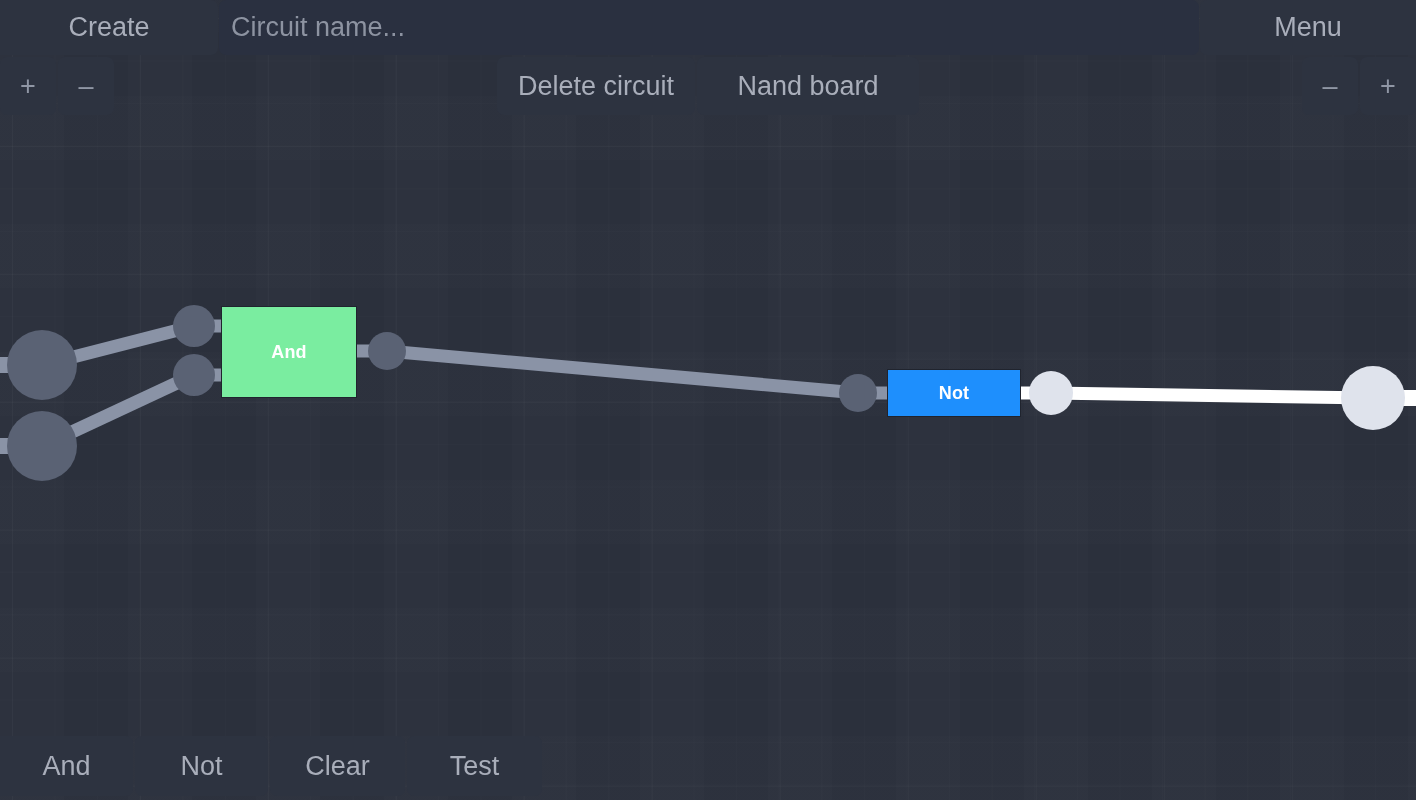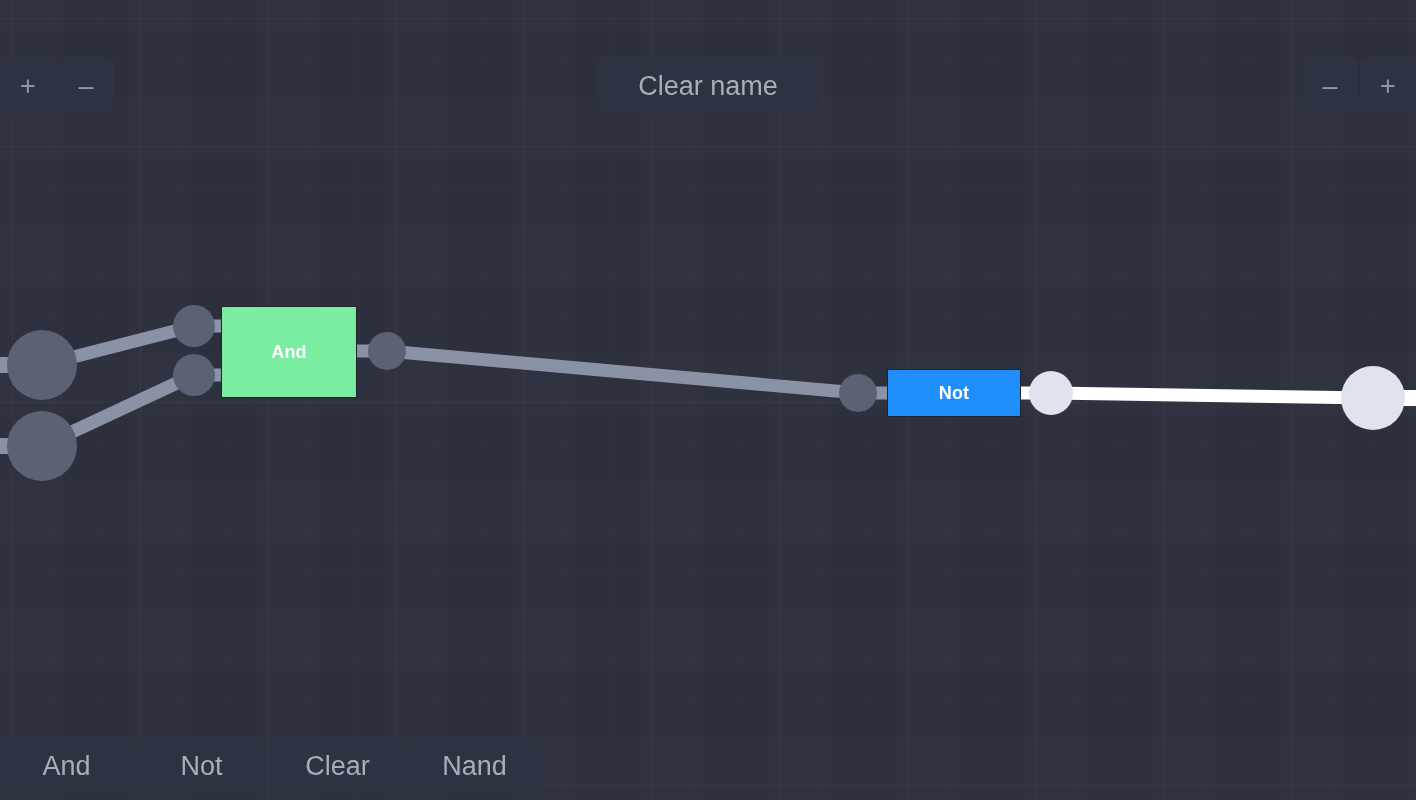--- a/index.html
+++ b/index.html
@@ -199,41 +199,49 @@
       <div class="port" style="left: 194px; top: 326px; width: 42px; height: 42px;"></div>
       <div class="port" style="left: 194px; top: 375px; width: 42px; height: 42px;"></div>
       <div class="port" style="left: 387px; top: 351px; width: 38px; height: 38px;"></div>
       <div class="port" style="left: 858px; top: 393px; width: 38px; height: 38px;"></div>
       <div class="port on" style="left: 1051px; top: 393px; width: 44px; height: 44px;"></div>
       <div class="port on" style="left: 1373px; top: 398px; width: 64px; height: 64px;"></div>
       <div class="gate" style="left: 289px; top: 352px; width: 136px; height: 92px; background: rgb(122, 237, 160);">And</div>
       <div class="gate" style="left: 954px; top: 393px; width: 134px; height: 48px; background: rgb(30, 143, 253);">Not</div>
     </div>
 
+  <div class="topbar" id="topbar-row1">
+    <button class="btn" id="create-button">Create</button>
+
+    <input id="circuit-name-input" type="text" placeholder="Circuit name..." style="">
+
+    <button class="btn" id="menu-button">Menu</button>
+  </div>
 
   <div class="topbar" id="topbar-row2">
     <div class="row2-group">
       <button class="btn zoom-btn" id="zoom-in-left">+</button>
       <button class="btn zoom-btn" id="zoom-out-left">–</button>
     </div>
 
     <div class="spacer"></div>
 
     <div class="row2-group">
-      <button class="btn" id="clear-board-button">Clear name</button>
+      <button class="btn" id="delete-circuit-button">Delete circuit</button>
+      <button class="btn" id="clear-board-button">Nand board</button>
     </div>
 
     <div class="spacer"></div>
 
     <div class="row2-group">
       <button class="btn zoom-btn" id="zoom-out-right">–</button>
       <button class="btn zoom-btn" id="zoom-in-right">+</button>
     </div>
   </div>
 
   <div id="bottombar">
     <button class="palette-btn" id="palette-and">And</button>
     <button class="palette-btn" id="palette-not">Not</button>
     <button class="palette-btn" id="palette-nand">Clear</button>
-    <button class="palette-btn" id="palette-test">Nand</button>
+    <button class="palette-btn" id="palette-test">Test</button>
   </div>
 
 </div>
 
 </body></html>

